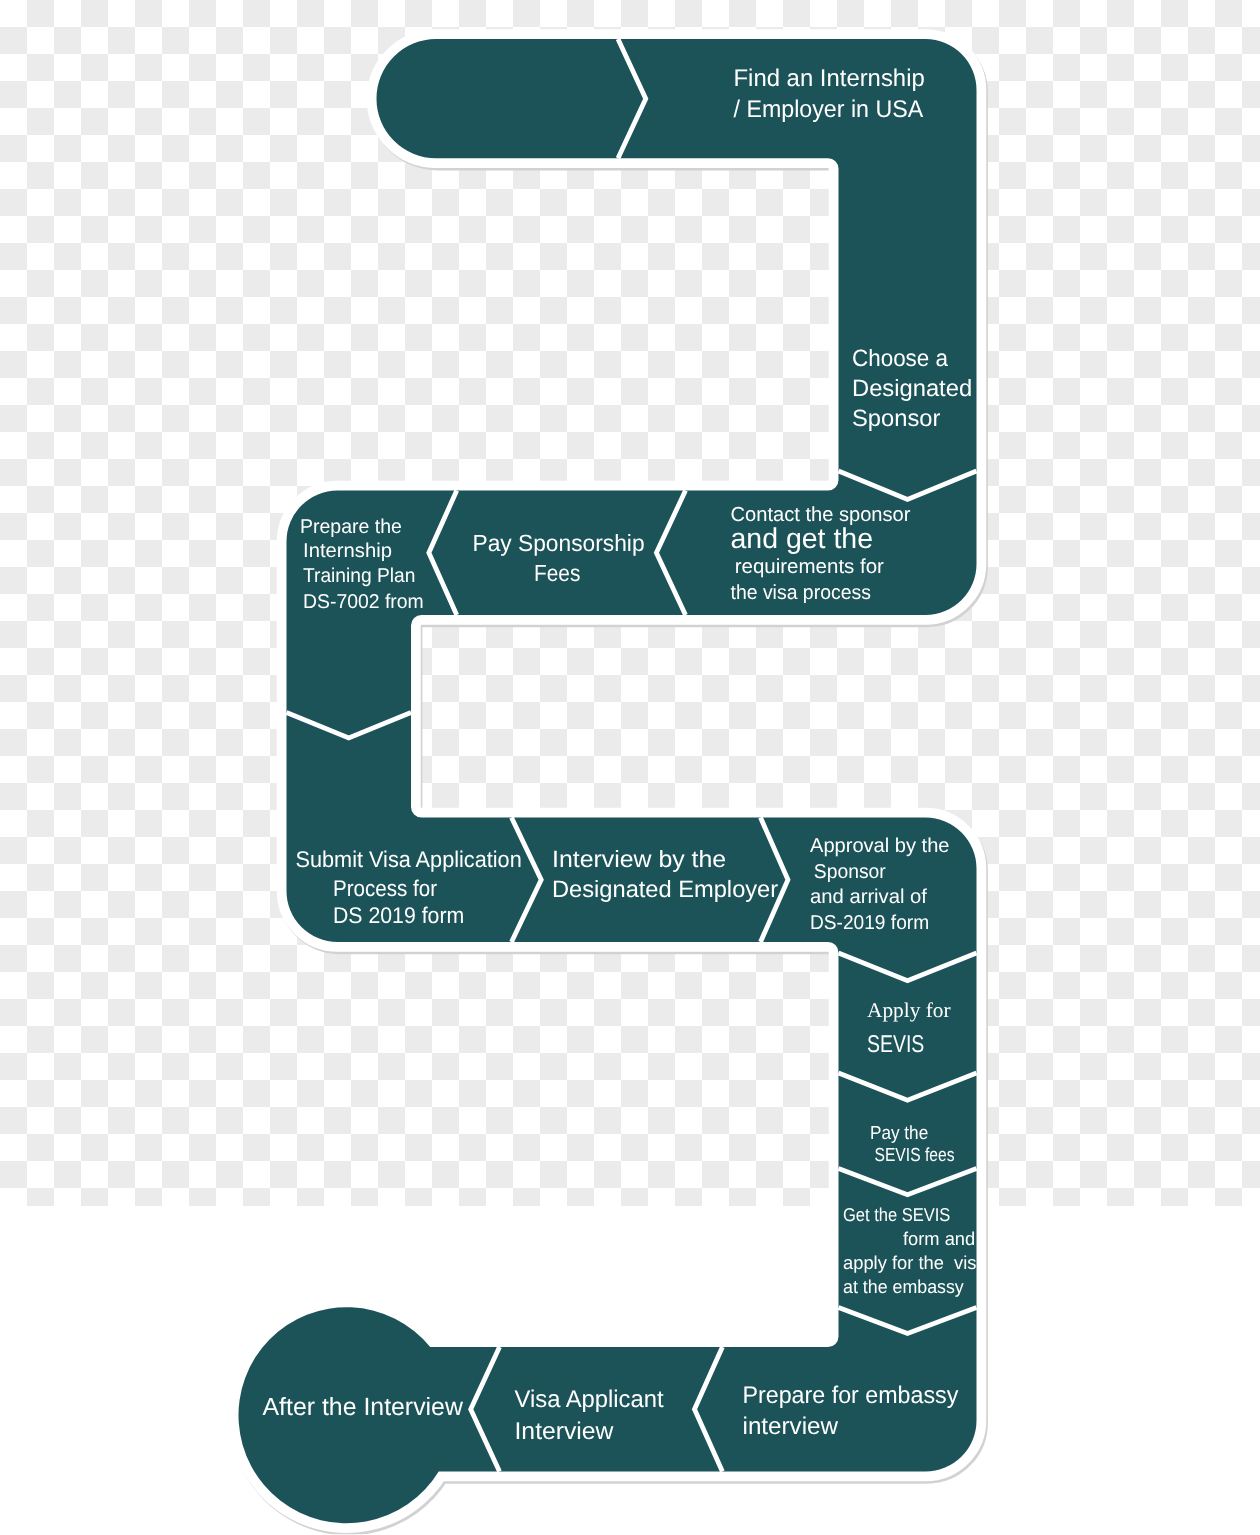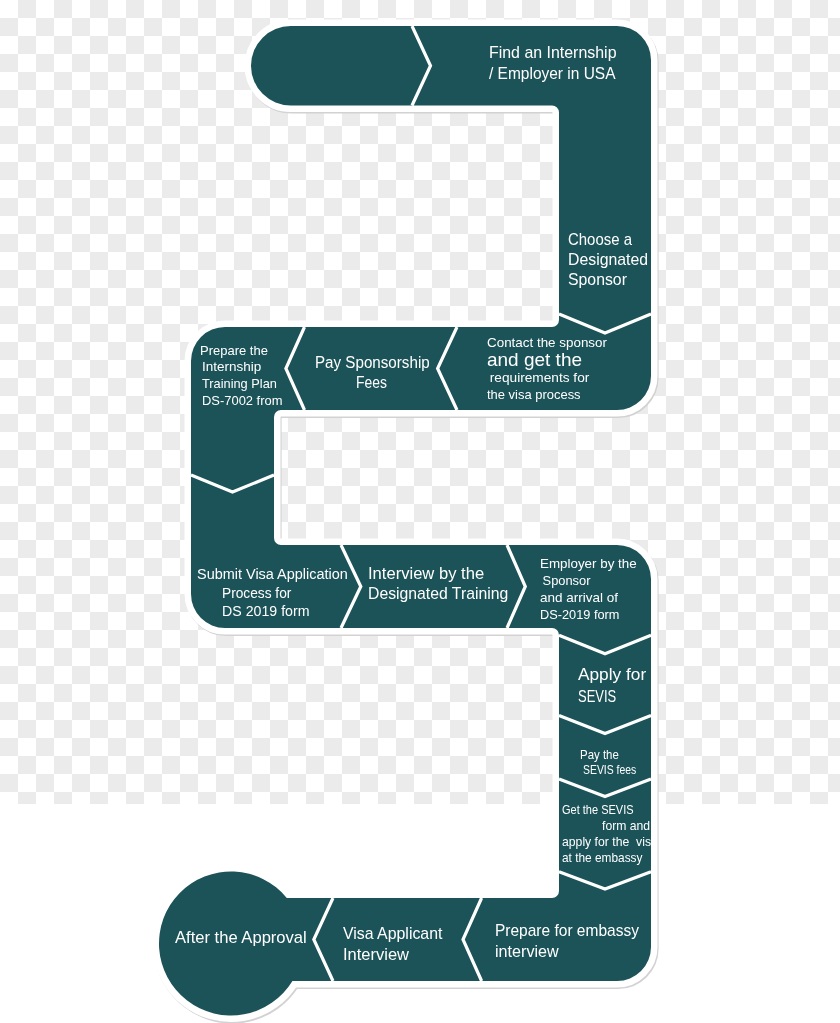--- a/index.html
+++ b/index.html
@@ -79,30 +79,30 @@
    <div class="ln" style="left:202.00px;top:377.11px;font-size:13.3px;line-height:13.3px;transform:scaleX(0.9620);transform-origin:0 50%;">Training Plan</div>
    <div class="ln" style="left:202.00px;top:393.90px;font-size:13.3px;line-height:13.3px;transform:scaleX(0.9724);transform-origin:0 50%;">DS-7002 from</div>
   </div>
   <div class="step">
    <div class="ln" style="left:196.50px;top:565.60px;font-size:15.1px;line-height:15.1px;transform:scaleX(0.9577);transform-origin:0 50%;">Submit Visa Application</div>
    <div class="ln" style="left:221.90px;top:584.50px;font-size:15.1px;line-height:15.1px;transform:scaleX(0.9090);transform-origin:0 50%;">Process for</div>
    <div class="ln" style="left:221.90px;top:602.80px;font-size:15.1px;line-height:15.1px;transform:scaleX(0.9396);transform-origin:0 50%;">DS 2019 form</div>
   </div>
   <div class="step">
    <div class="ln" style="left:368.10px;top:565.80px;font-size:15.7px;line-height:15.7px;transform:scaleX(1.0567);transform-origin:0 50%;">Interview by the</div>
-   <div class="ln" style="left:368.10px;top:586.21px;font-size:15.7px;line-height:15.7px;transform:scaleX(1.0052);transform-origin:0 50%;">Designated Training</div>
+   <div class="ln" style="left:368.10px;top:586.21px;font-size:15.7px;line-height:15.7px;transform:scaleX(1.0052);transform-origin:0 50%;">Designated Employer</div>
   </div>
   <div class="step">
-   <div class="ln" style="left:539.50px;top:557.21px;font-size:13.4px;line-height:13.4px;transform:scaleX(0.9993);transform-origin:0 50%;">Employer by the</div>
+   <div class="ln" style="left:539.50px;top:557.21px;font-size:13.4px;line-height:13.4px;transform:scaleX(0.9993);transform-origin:0 50%;">Approval by the</div>
    <div class="ln" style="left:538.50px;top:574.21px;font-size:13.4px;line-height:13.4px;transform:scaleX(0.9607);transform-origin:0 50%;"> Sponsor</div>
    <div class="ln" style="left:539.50px;top:591.21px;font-size:13.4px;line-height:13.4px;transform:scaleX(1.0075);transform-origin:0 50%;">and arrival of</div>
    <div class="ln" style="left:539.50px;top:608.21px;font-size:13.4px;line-height:13.4px;transform:scaleX(0.9525);transform-origin:0 50%;">DS-2019 form</div>
   </div>
   <div class="step">
-   <div class="ln" style="left:578.00px;top:666.91px;font-size:17px;line-height:16.2px;transform:scaleX(1.0158);transform-origin:0 50%;">Apply for</div>
+   <div class="ln" style="left:578.00px;top:666.91px;font-size:14px;line-height:16.2px;transform:scaleX(1.0158);transform-origin:0 50%;font-family:Liberation Serif, serif;">Apply for</div>
    <div class="ln" style="left:578.00px;top:687.50px;font-size:16.2px;line-height:16.2px;transform:scaleX(0.8010);transform-origin:0 50%;">SEVIS</div>
   </div>
   <div class="step">
    <div class="ln" style="left:580.40px;top:749.01px;font-size:12.6px;line-height:12.6px;transform:scaleX(0.9083);transform-origin:0 50%;">Pay the</div>
    <div class="ln" style="left:583.30px;top:764.40px;font-size:12.6px;line-height:12.6px;transform:scaleX(0.8276);transform-origin:0 50%;">SEVIS fees</div>
   </div>
   <div class="step">
    <div class="ln" style="left:562.10px;top:804.00px;font-size:12.4px;line-height:12.4px;transform:scaleX(0.8884);transform-origin:0 50%;">Get the SEVIS</div>
    <div class="ln" style="left:562.10px;top:819.71px;font-size:12.4px;line-height:12.4px;transform:scaleX(0.9835);transform-origin:0 50%;margin-left:40px;">form and</div>
    <div class="ln" style="left:562.10px;top:836.21px;font-size:12.4px;line-height:12.4px;transform:scaleX(0.9864);transform-origin:0 50%;">apply for the  visa</div>
@@ -110,16 +110,16 @@
   </div>
   <div class="step">
    <div class="ln" style="left:494.60px;top:922.21px;font-size:16.1px;line-height:16.1px;transform:scaleX(0.9632);transform-origin:0 50%;">Prepare for embassy</div>
    <div class="ln" style="left:494.60px;top:943.31px;font-size:16.1px;line-height:16.1px;transform:scaleX(1.0029);transform-origin:0 50%;">interview</div>
   </div>
   <div class="step">
    <div class="ln" style="left:343.21px;top:925.00px;font-size:16.1px;line-height:16.1px;transform:scaleX(0.9860);transform-origin:0 50%;">Visa Applicant</div>
    <div class="ln" style="left:343.00px;top:945.51px;font-size:16.1px;line-height:16.1px;transform:scaleX(1.0247);transform-origin:0 50%;">Interview</div>
   </div>
   <div class="step">
-   <div class="ln" style="left:174.80px;top:930.01px;font-size:16.6px;line-height:16.6px;transform:scaleX(0.9990);transform-origin:0 50%;">After the Approval</div>
+   <div class="ln" style="left:174.80px;top:930.01px;font-size:16.6px;line-height:16.6px;transform:scaleX(0.9990);transform-origin:0 50%;">After the Interview</div>
   </div>
  </div>
 </div>
 
 </body></html>

